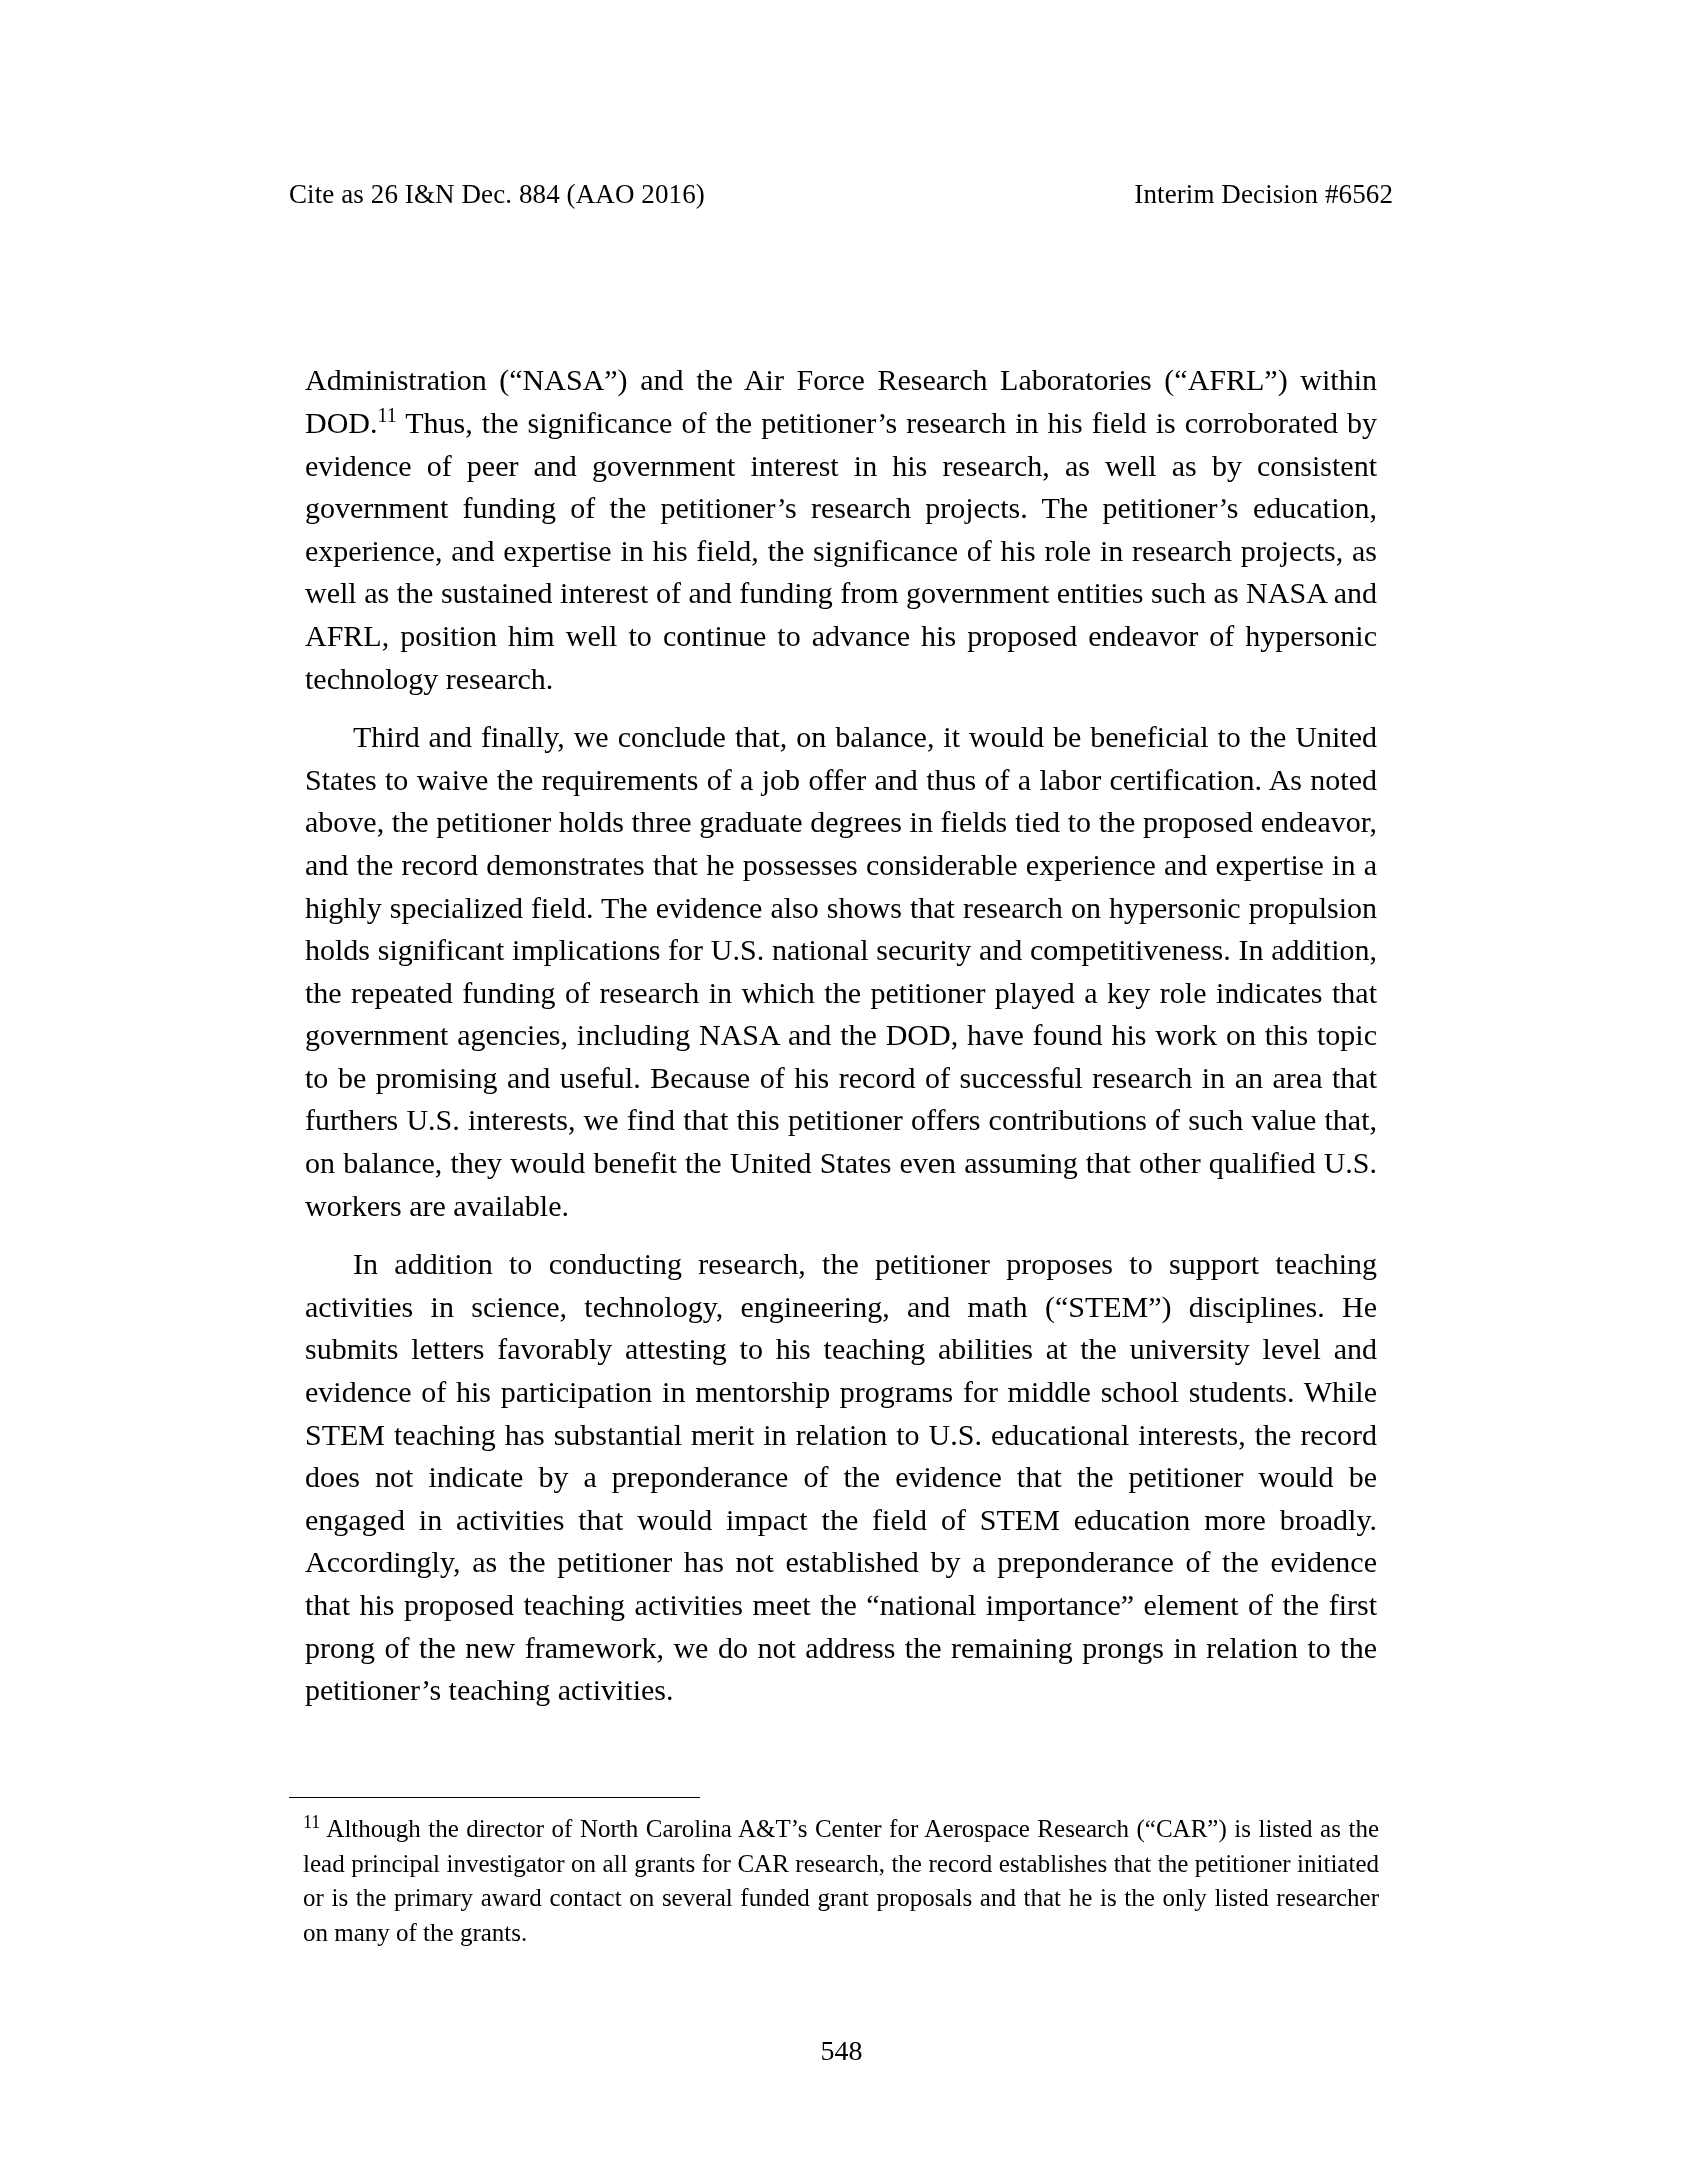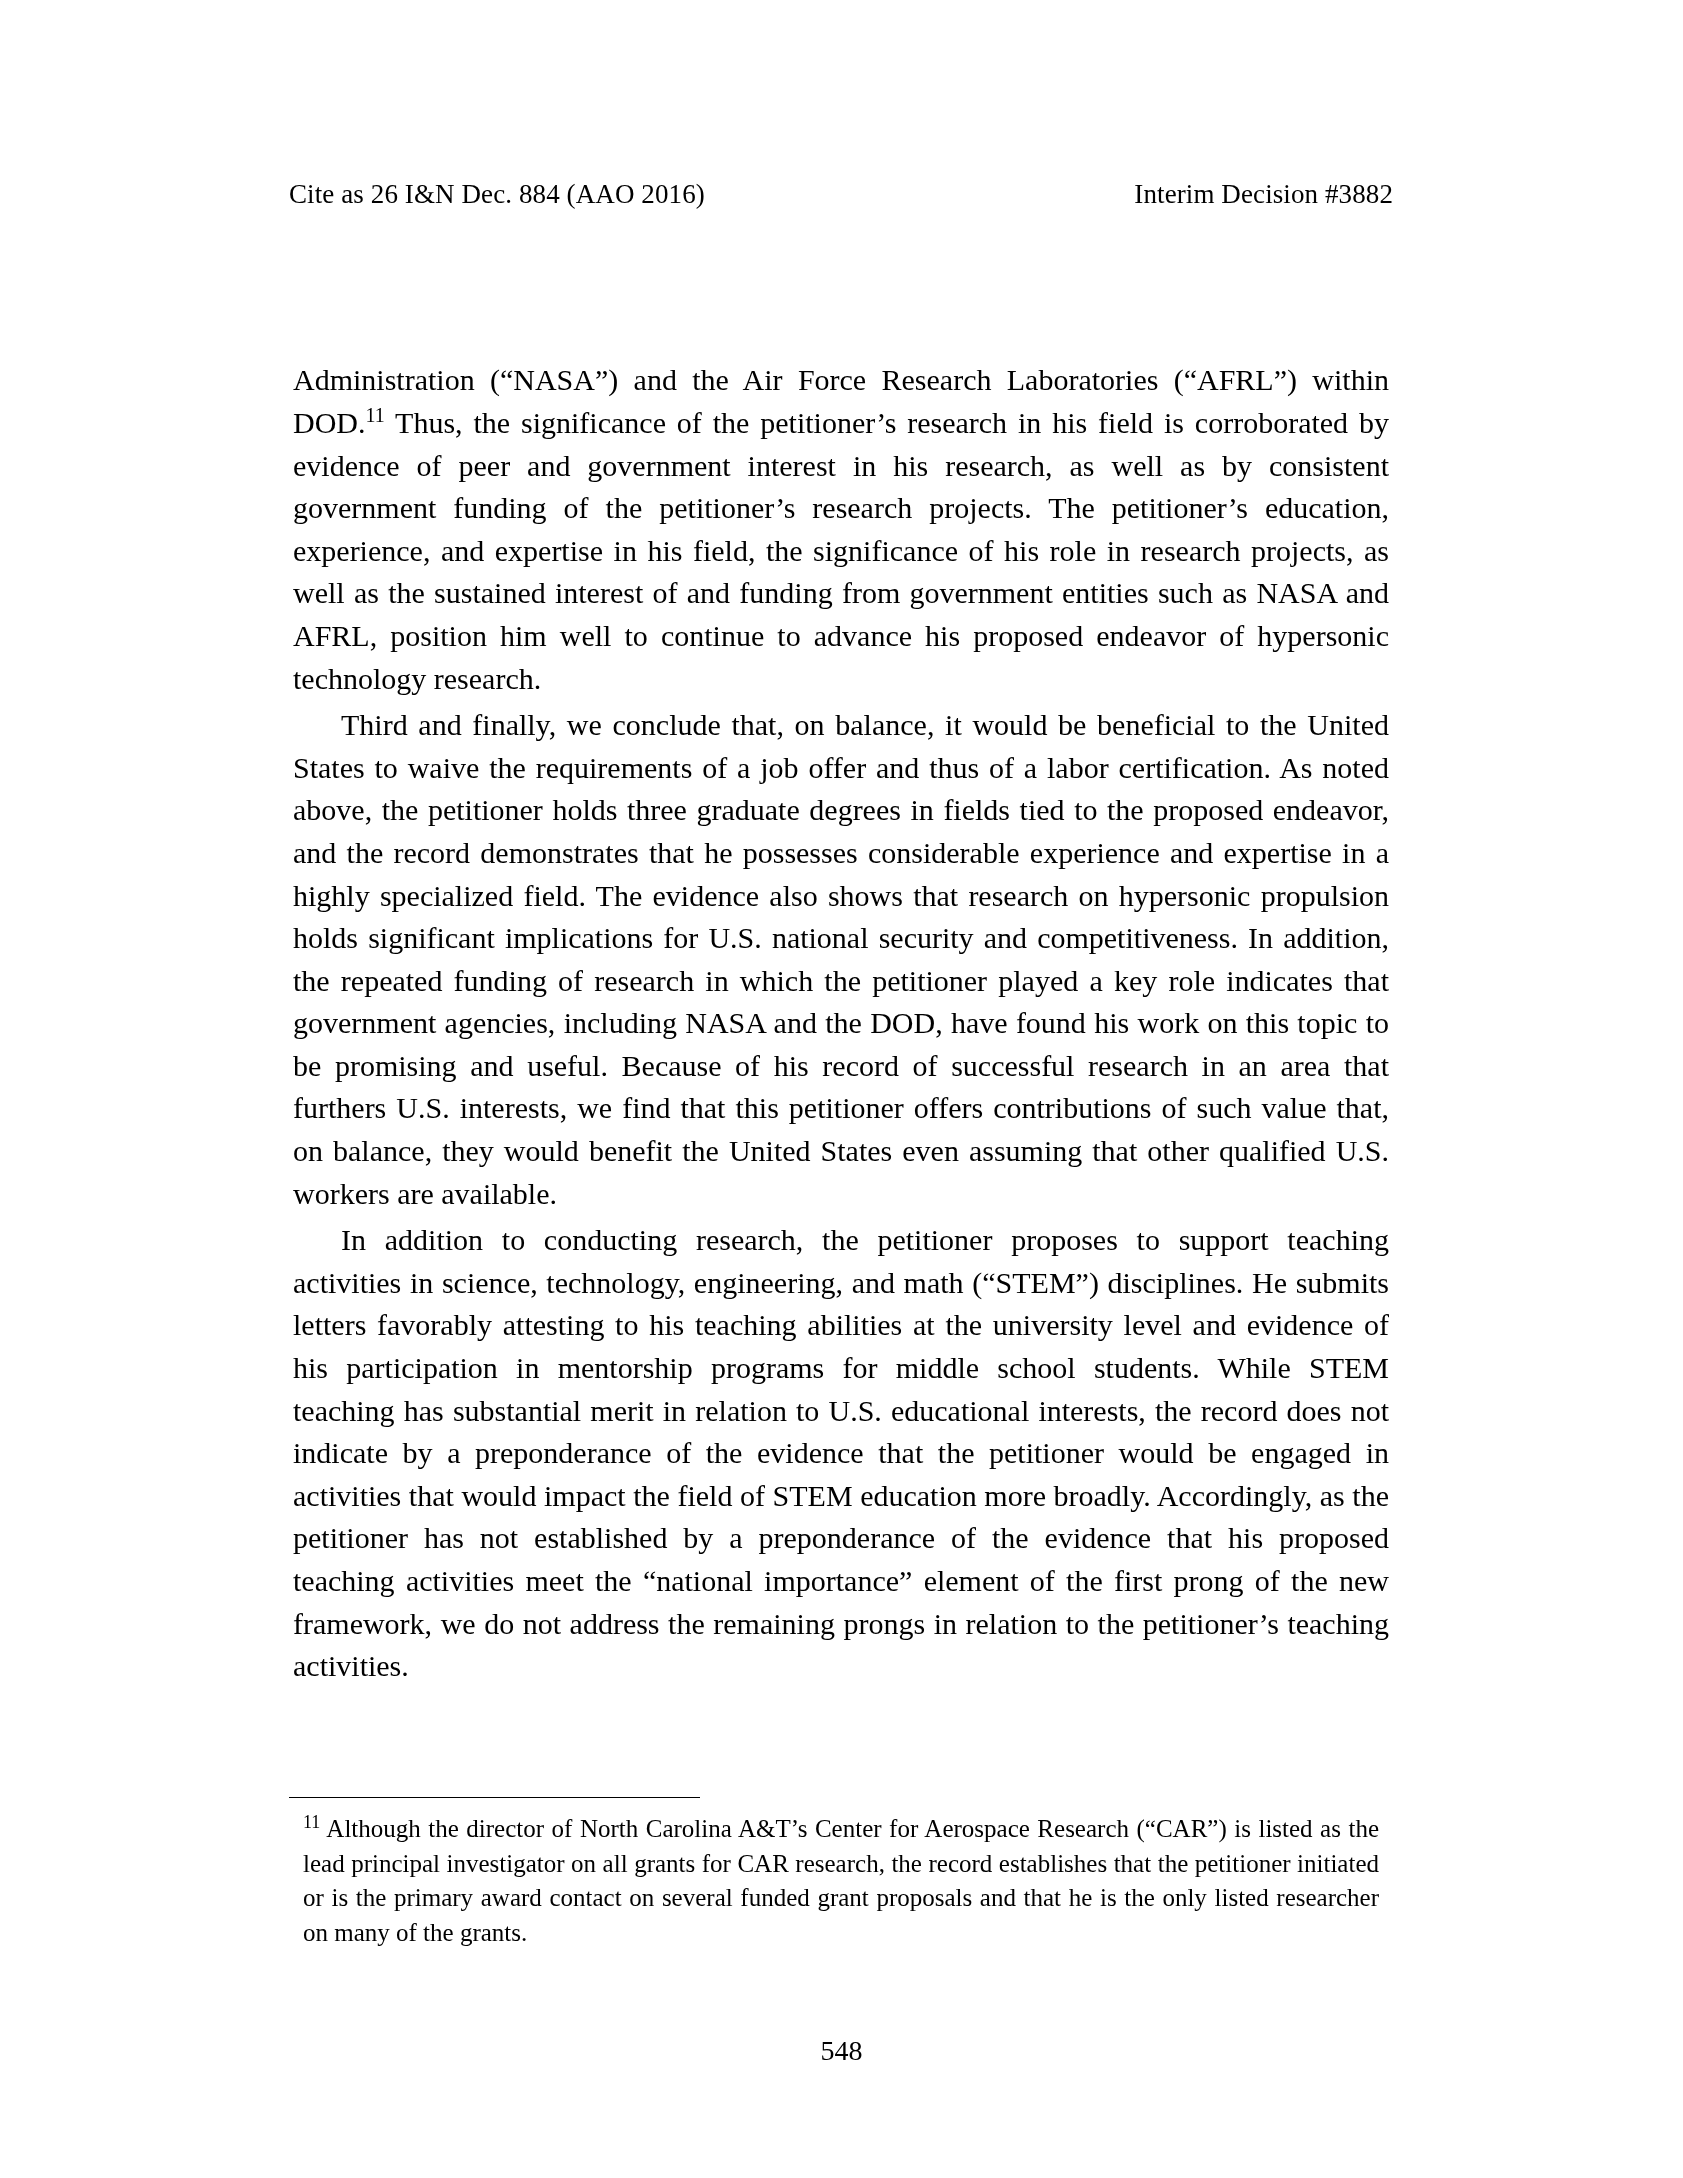--- a/index.html
+++ b/index.html
@@ -35,21 +35,21 @@
     white-space: nowrap;
   }
   .body-block {
     margin-top: 149px;
     font-size: 30px;
     line-height: 1.42;
     text-align: justify;
     text-justify: inter-word;
   }
   .para {
-    margin: 4px;
+    margin: 16px;
     text-indent: 48px;
     text-align: justify;
   }
   .para.first {
     text-indent: 0;
   }
   sup.fn {
     font-size: 20px;
     vertical-align: super;
     line-height: 0;
@@ -89,21 +89,21 @@
 </style>
 </head>
 <body>
 
 <div class="page">
 
   <div class="content">
 
     <div class="header-row">
       <span class="header-left">Cite as 26 I&amp;N Dec. 884 (AAO 2016)</span>
-      <span class="header-right">Interim Decision #3882</span>
+      <span class="header-right">Interim Decision #6562</span>
     </div>
 
     <div class="body-block">
 
       <p class="para first"><span>Administration (“NASA”) and the Air Force Research Laboratories (“AFRL”) within DOD.</span><sup class="fn">11</sup> <span>Thus, the significance of the petitioner’s research in his field is corroborated by evidence of peer and government interest in his research, as well as by consistent government funding of the petitioner’s research projects.  The petitioner’s education, experience, and expertise in his field, the significance of his role in research projects, as well as the sustained interest of and funding from government entities such as NASA and AFRL, position him well to continue to advance his proposed endeavor of hypersonic technology research.</span></p>
 
       <p class="para">Third and finally, we conclude that, on balance, it would be beneficial to the United States to waive the requirements of a job offer and thus of a labor certification.  As noted above, the petitioner holds three graduate degrees in fields tied to the proposed endeavor, and the record demonstrates that he possesses considerable experience and expertise in a highly specialized field.  The evidence also shows that research on hypersonic propulsion holds significant implications for U.S. national security and competitiveness.  In addition, the repeated funding of research in which the petitioner played a key role indicates that government agencies, including NASA and the DOD, have found his work on this topic to be promising and useful.  Because of his record of successful research in an area that furthers U.S. interests, we find that this petitioner offers contributions of such value that, on balance, they would benefit the United States even assuming that other qualified U.S. workers are available.</p>
 
       <p class="para">In addition to conducting research, the petitioner proposes to support teaching activities in science, technology, engineering, and math (“STEM”) disciplines.  He submits letters favorably attesting to his teaching abilities at the university level and evidence of his participation in mentorship programs for middle school students.   While STEM teaching has substantial merit in relation to U.S. educational interests, the record does not indicate by a preponderance of the evidence that the petitioner would be engaged in activities that would impact the field of STEM education more broadly.   Accordingly, as the petitioner has not established by a preponderance of the evidence that his proposed teaching activities meet the “national importance” element of the first prong of the new framework, we do not address the remaining prongs in relation to the petitioner’s teaching activities.</p>
 

